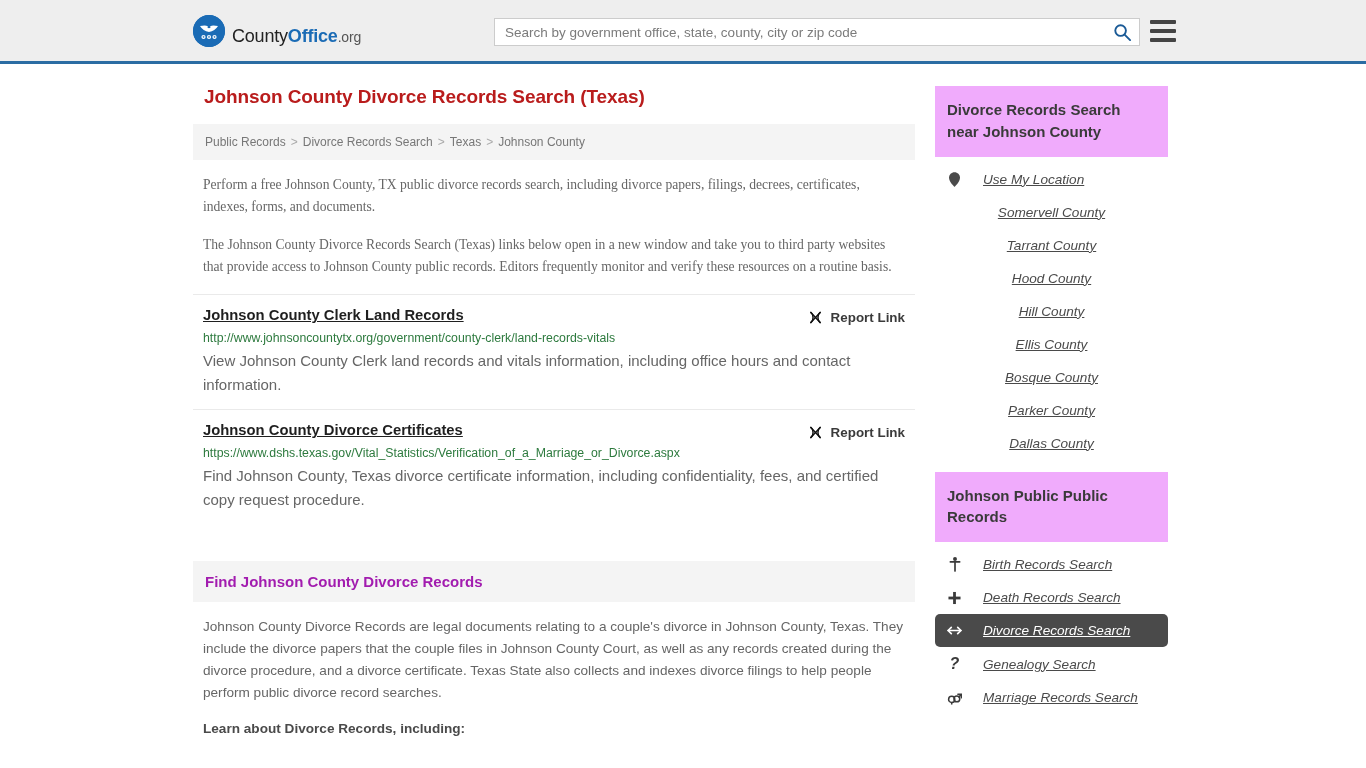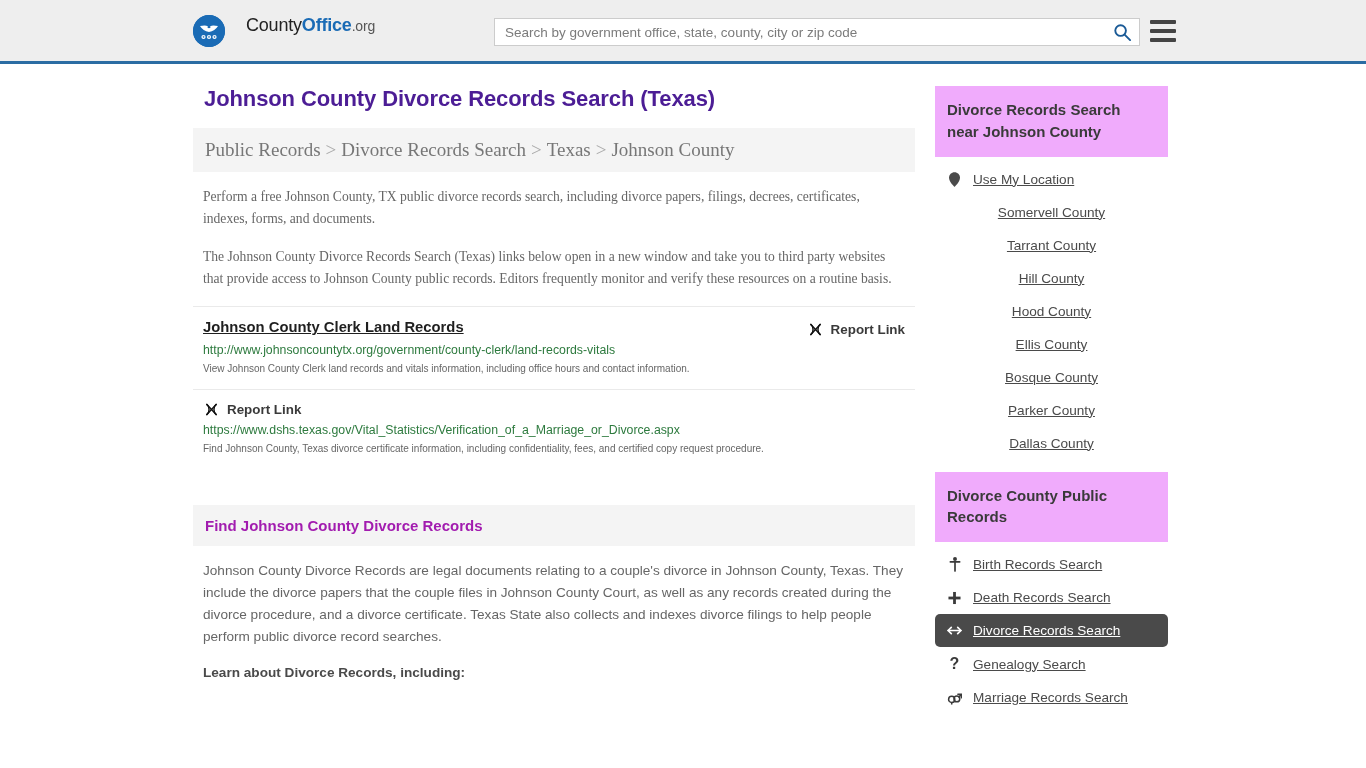--- a/index.html
+++ b/index.html
@@ -15,23 +15,23 @@
   .site-header {
     height: 64px;
     background: #eeeeee;
     border-bottom: 3px solid #2b6ca3;
     display: flex;
     align-items: center;
     position: relative;
   }
   .logo-wrap {
     display: flex;
-    align-items: flex-start;
+    align-items: flex-end;
     margin-left: 193px;
-    gap: 21px;
+    gap: 7px;
   }
   .logo-mark {
     width: 32px; height: 32px;
     border-radius: 50%;
     background: #1a6bb5;
     position: relative;
     flex: 0 0 auto;
   }
   .logo-mark svg { position: absolute; top: 0; left: 0; }
   .logo-text {
@@ -95,34 +95,33 @@
     width: 980px;
     margin: 0 193px;
     display: flex;
     gap: 20px;
     align-items: flex-start;
   }
   .main-col { width: 722px; flex: 0 0 722px; }
   .side-col { width: 233px; flex: 0 0 233px; }
 
   h1.page-title {
-    font-size: 22px;
-    color: #4c1d95;
+    font-size: 19px;
+    color: #b91c1c;
     margin: 0 0 16px 11px;
     font-weight: bold;
     letter-spacing: -0.1px;
   }
 
   .breadcrumb {
     background: #f4f4f4;
     padding: 11px 12px;
-    font-size: 19px;
+    font-size: 12px;
     color: #777777;
     margin-bottom: 14px;
-    font-family: Liberation Serif, serif;
   }
   .breadcrumb a {
     color: #777777;
     text-decoration: none;
   }
   .breadcrumb .sep { color: #aaaaaa; margin: 0 5px; }
 
   .intro p {
     margin: 0 0 16px 0;
     padding: 0 10px;
@@ -168,21 +167,21 @@
     font-weight: bold;
   }
   .result-url {
     font-size: 12.3px;
     color: #2d7a3e;
     margin-top: 5px;
     line-height: 1.3;
     word-break: break-all;
   }
   .result-desc {
-    font-size: 10px;
+    font-size: 15px;
     color: #666666;
     line-height: 1.62;
     margin-top: 2px;
   }
 
   
   .section-head {
     background: #f4f4f4;
     padding: 12px 12px;
     font-size: 15px;
@@ -210,24 +209,25 @@
     padding: 13px 12px 14px 12px;
     font-size: 15px;
     font-weight: bold;
     color: #3a3a3a;
     line-height: 1.45;
   }
   .side-list { padding: 6px 0 0 0; }
   .side-item {
     display: flex;
     align-items: center;
-    gap: 11px;
+    gap: 21px;
     padding: 9px 12px;
     border-radius: 5px;
     cursor: pointer;
+    font-style: italic;
   }
   .side-item .lbl {
     font-size: 13.6px;
     color: #4a4a4a;
     text-decoration: underline;
   }
   .side-item.active {
     background: #4a4a4a;
   }
   .side-item.active .lbl { color: #ffffff; }
@@ -309,20 +309,21 @@
             </svg>
             <span>Report Link</span>
           </div>
         </div>
         <div class="result-url">http://www.johnsoncountytx.org/government/county-clerk/land-records-vitals</div>
         <div class="result-desc">View Johnson County Clerk land records and vitals information, including office hours and contact information.</div>
       </div>
 
       <div class="result">
         <div class="result-head">
+          <a class="result-title">Johnson County Divorce Certificates</a>
           <div class="report-link">
             <svg width="17" height="17" viewBox="0 0 20 20">
               <path d="M4.5 4 C8 6.5 8 13.5 4.5 16" stroke="#111" stroke-width="1.7" fill="none" stroke-linecap="round"></path>
               <path d="M15.5 4 C12 6.5 12 13.5 15.5 16" stroke="#111" stroke-width="1.7" fill="none" stroke-linecap="round"></path>
               <path d="M4.5 4 L15.5 16" stroke="#111" stroke-width="1.7" stroke-linecap="round"></path>
               <path d="M15.5 4 L4.5 16" stroke="#111" stroke-width="1.7" stroke-linecap="round"></path>
             </svg>
             <span>Report Link</span>
           </div>
         </div>
@@ -354,42 +355,42 @@
             <span class="lbl">Use My Location</span>
           </div>
 
           <div class="side-item noicon">
             <span class="lbl">Somervell County</span>
           </div>
           <div class="side-item noicon">
             <span class="lbl">Tarrant County</span>
           </div>
           <div class="side-item noicon">
+            <span class="lbl">Hood County</span>
+          </div>
+          <div class="side-item noicon">
             <span class="lbl">Hill County</span>
           </div>
           <div class="side-item noicon">
-            <span class="lbl">Hood County</span>
-          </div>
-          <div class="side-item noicon">
             <span class="lbl">Ellis County</span>
           </div>
           <div class="side-item noicon">
             <span class="lbl">Bosque County</span>
           </div>
           <div class="side-item noicon">
             <span class="lbl">Parker County</span>
           </div>
           <div class="side-item noicon">
             <span class="lbl">Dallas County</span>
           </div>
         </div>
       </div>
 
       <div class="side-box">
-        <div class="side-head">Divorce County Public Records</div>
+        <div class="side-head">Johnson Public Public Records</div>
         <div class="side-list">
 
           <div class="side-item">
             <span class="ico">
               <svg width="12" height="15" viewBox="0 0 12 16">
                 <circle cx="6" cy="2.2" r="2.1" fill="#3a3a3a"></circle>
                 <rect x="5.1" y="4.6" width="1.8" height="11" fill="#3a3a3a"></rect>
                 <path d="M1 5.2 L11 5.2" stroke="#3a3a3a" stroke-width="1.7" stroke-linecap="round"></path>
               </svg>
             </span>

